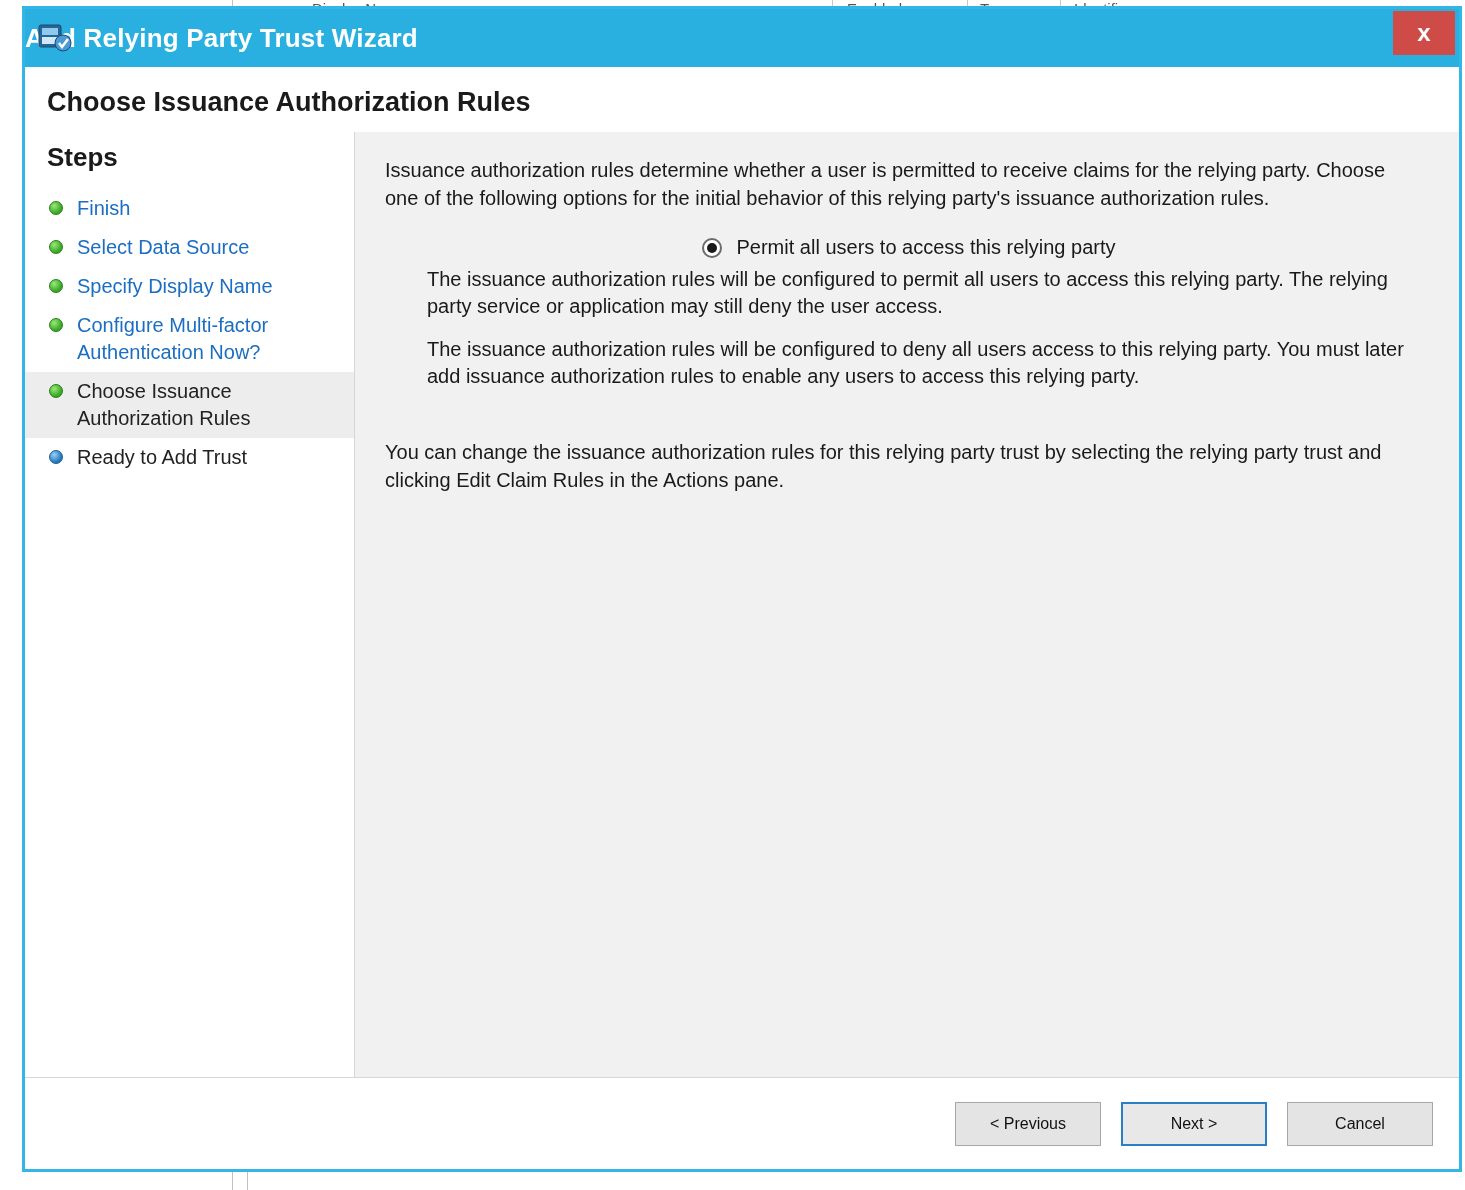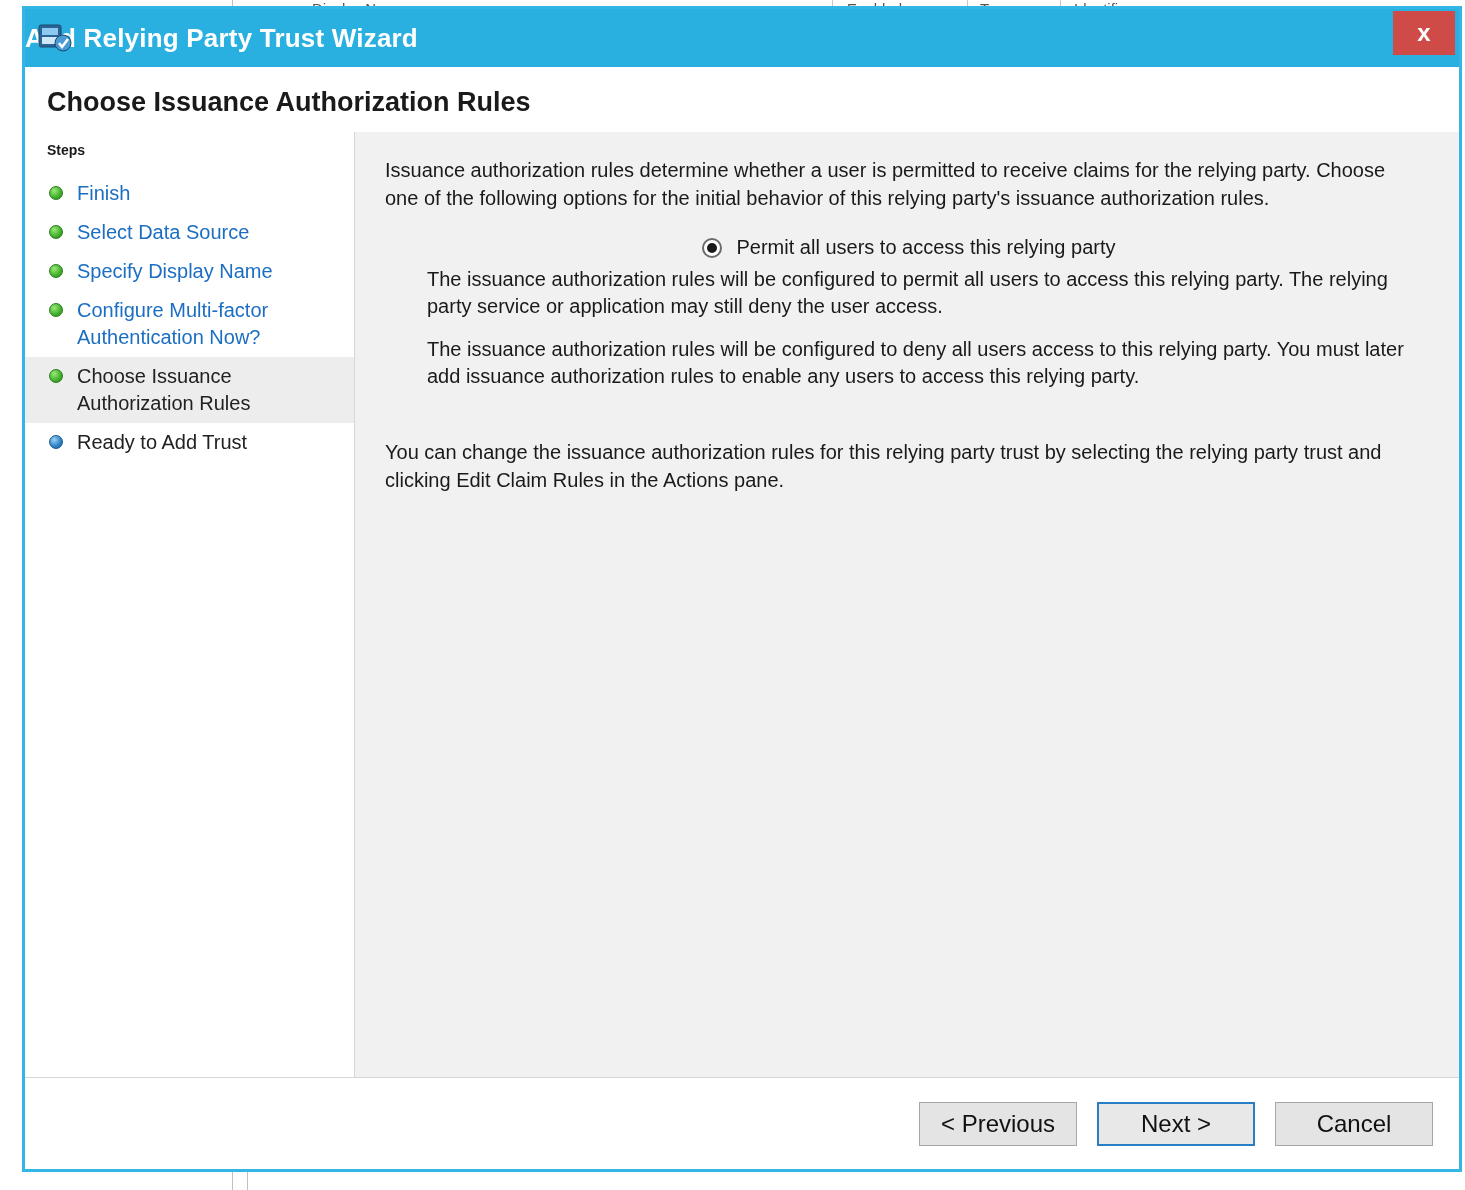--- a/index.html
+++ b/index.html
@@ -120,21 +120,21 @@
 
   
   .steps-pane {
     width: 330px;
     background: #ffffff;
     border-right: 1px solid #d6d6d6;
     padding-top: 6px;
     box-sizing: border-box;
   }
   .steps-title {
-    font-size: 14px;
+    font-size: 26px;
     font-weight: bold;
     color: #1a1a1a;
     padding: 4px 0 16px 22px;
   }
   .step {
     position: relative;
     padding: 6px 14px 6px 52px;
     font-size: 20px;
     line-height: 27px;
     color: #1b6ec2;
@@ -241,25 +241,25 @@
     background: #ffffff;
     border-top: 1px solid #d6d6d6;
     display: flex;
     align-items: center;
     justify-content: flex-end;
     padding-right: 26px;
     box-sizing: border-box;
     gap: 20px;
   }
   .btn {
-    width: 158px;
+    width: 146px;
     height: 44px;
     background: #e4e4e4;
     border: 1px solid #a6a6a6;
-    font-size: 24px;
+    font-size: 16px;
     color: #111111;
     display: flex;
     align-items: center;
     justify-content: center;
     cursor: pointer;
     box-sizing: border-box;
   }
   .btn.default {
     border: 2px solid #2a7fc4;
     background: #e8e8e8;

